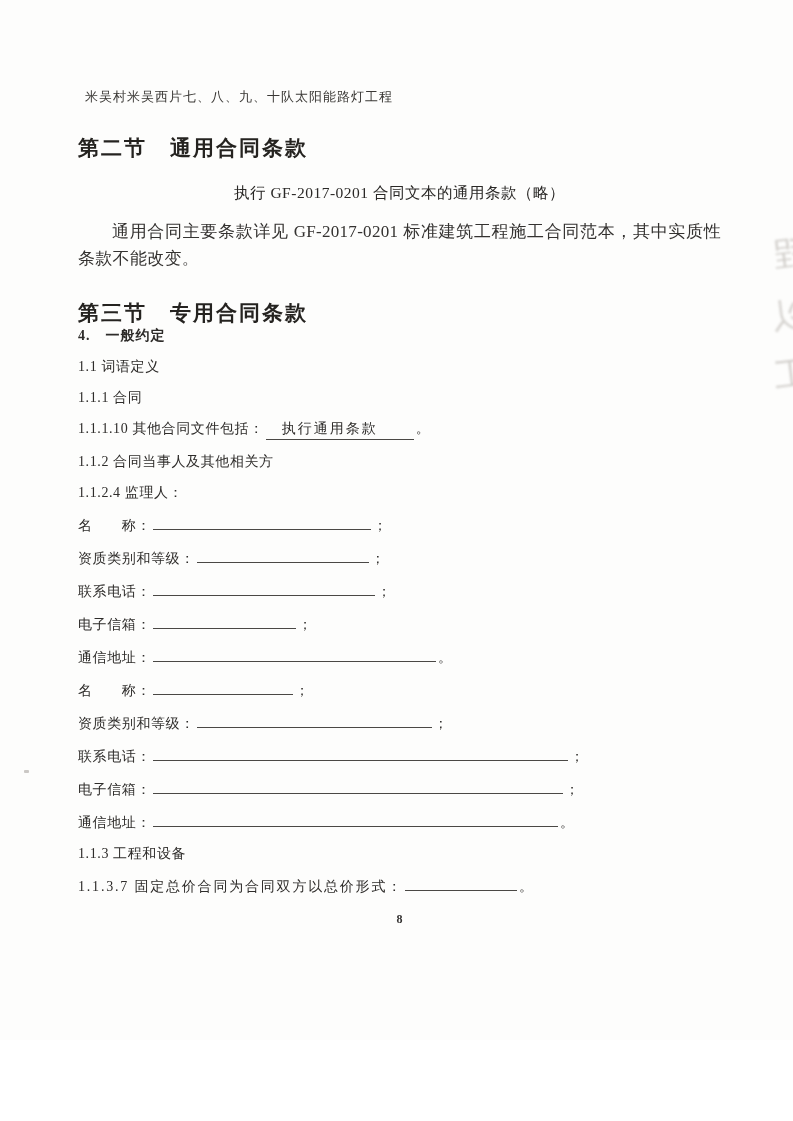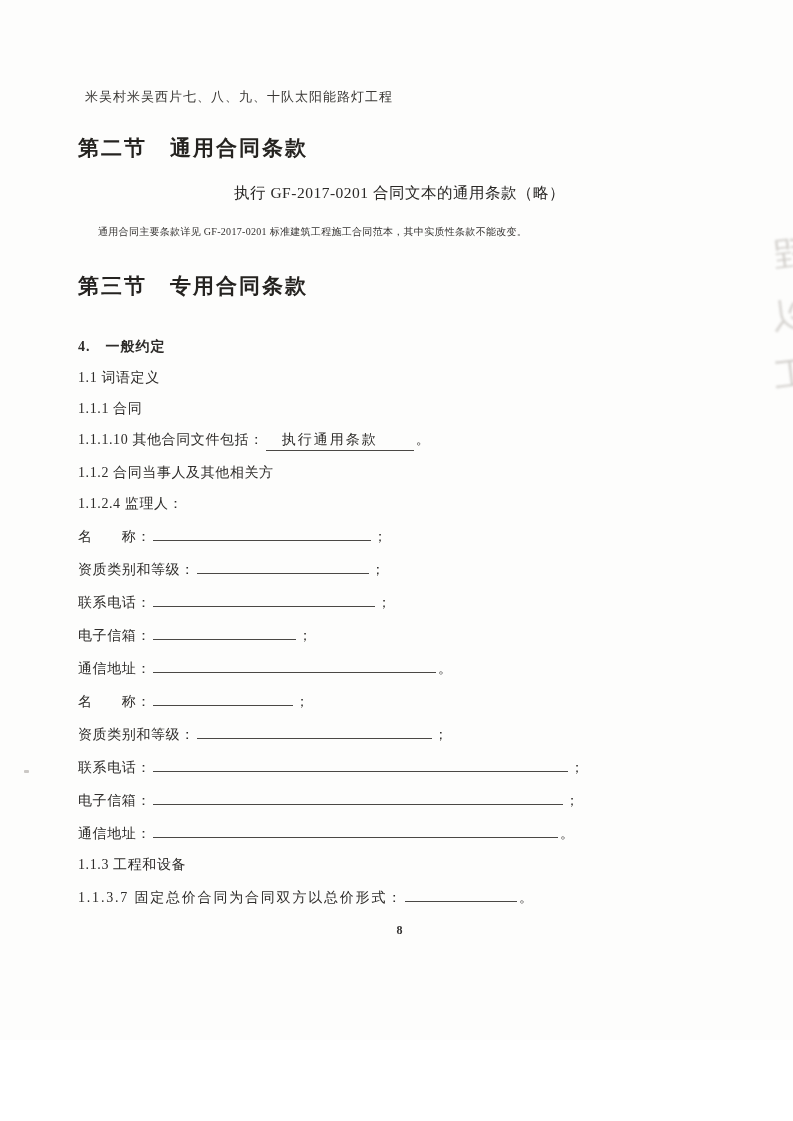--- a/index.html
+++ b/index.html
@@ -30,28 +30,28 @@
   .sec-subtitle {
     text-align: center;
     font-size: 15.5px;
     font-weight: normal;
     letter-spacing: 0.5px;
     color: #2a2826;
     margin-top: 21px;
   }
   .paras { margin-top: 14px; }
   .para {
-    font-size: 10px;
+    font-size: 17px;
     line-height: 27px;
     text-align: justify;
     text-indent: 2em;
     letter-spacing: 0.3px;
     color: #343230;
   }
-  .sec-title.second { margin-top: 27px; margin-bottom: 38px; }
+  .sec-title.second { margin-top: 27px; }
   .clauses { }
   .row {
     font-size: 14px;
     line-height: 18px;
     margin-bottom: 13px;
     letter-spacing: 0.6px;
     color: #2e2c2a;
     white-space: nowrap;
   }
   .row.bold { font-weight: bold; letter-spacing: 1px; }

